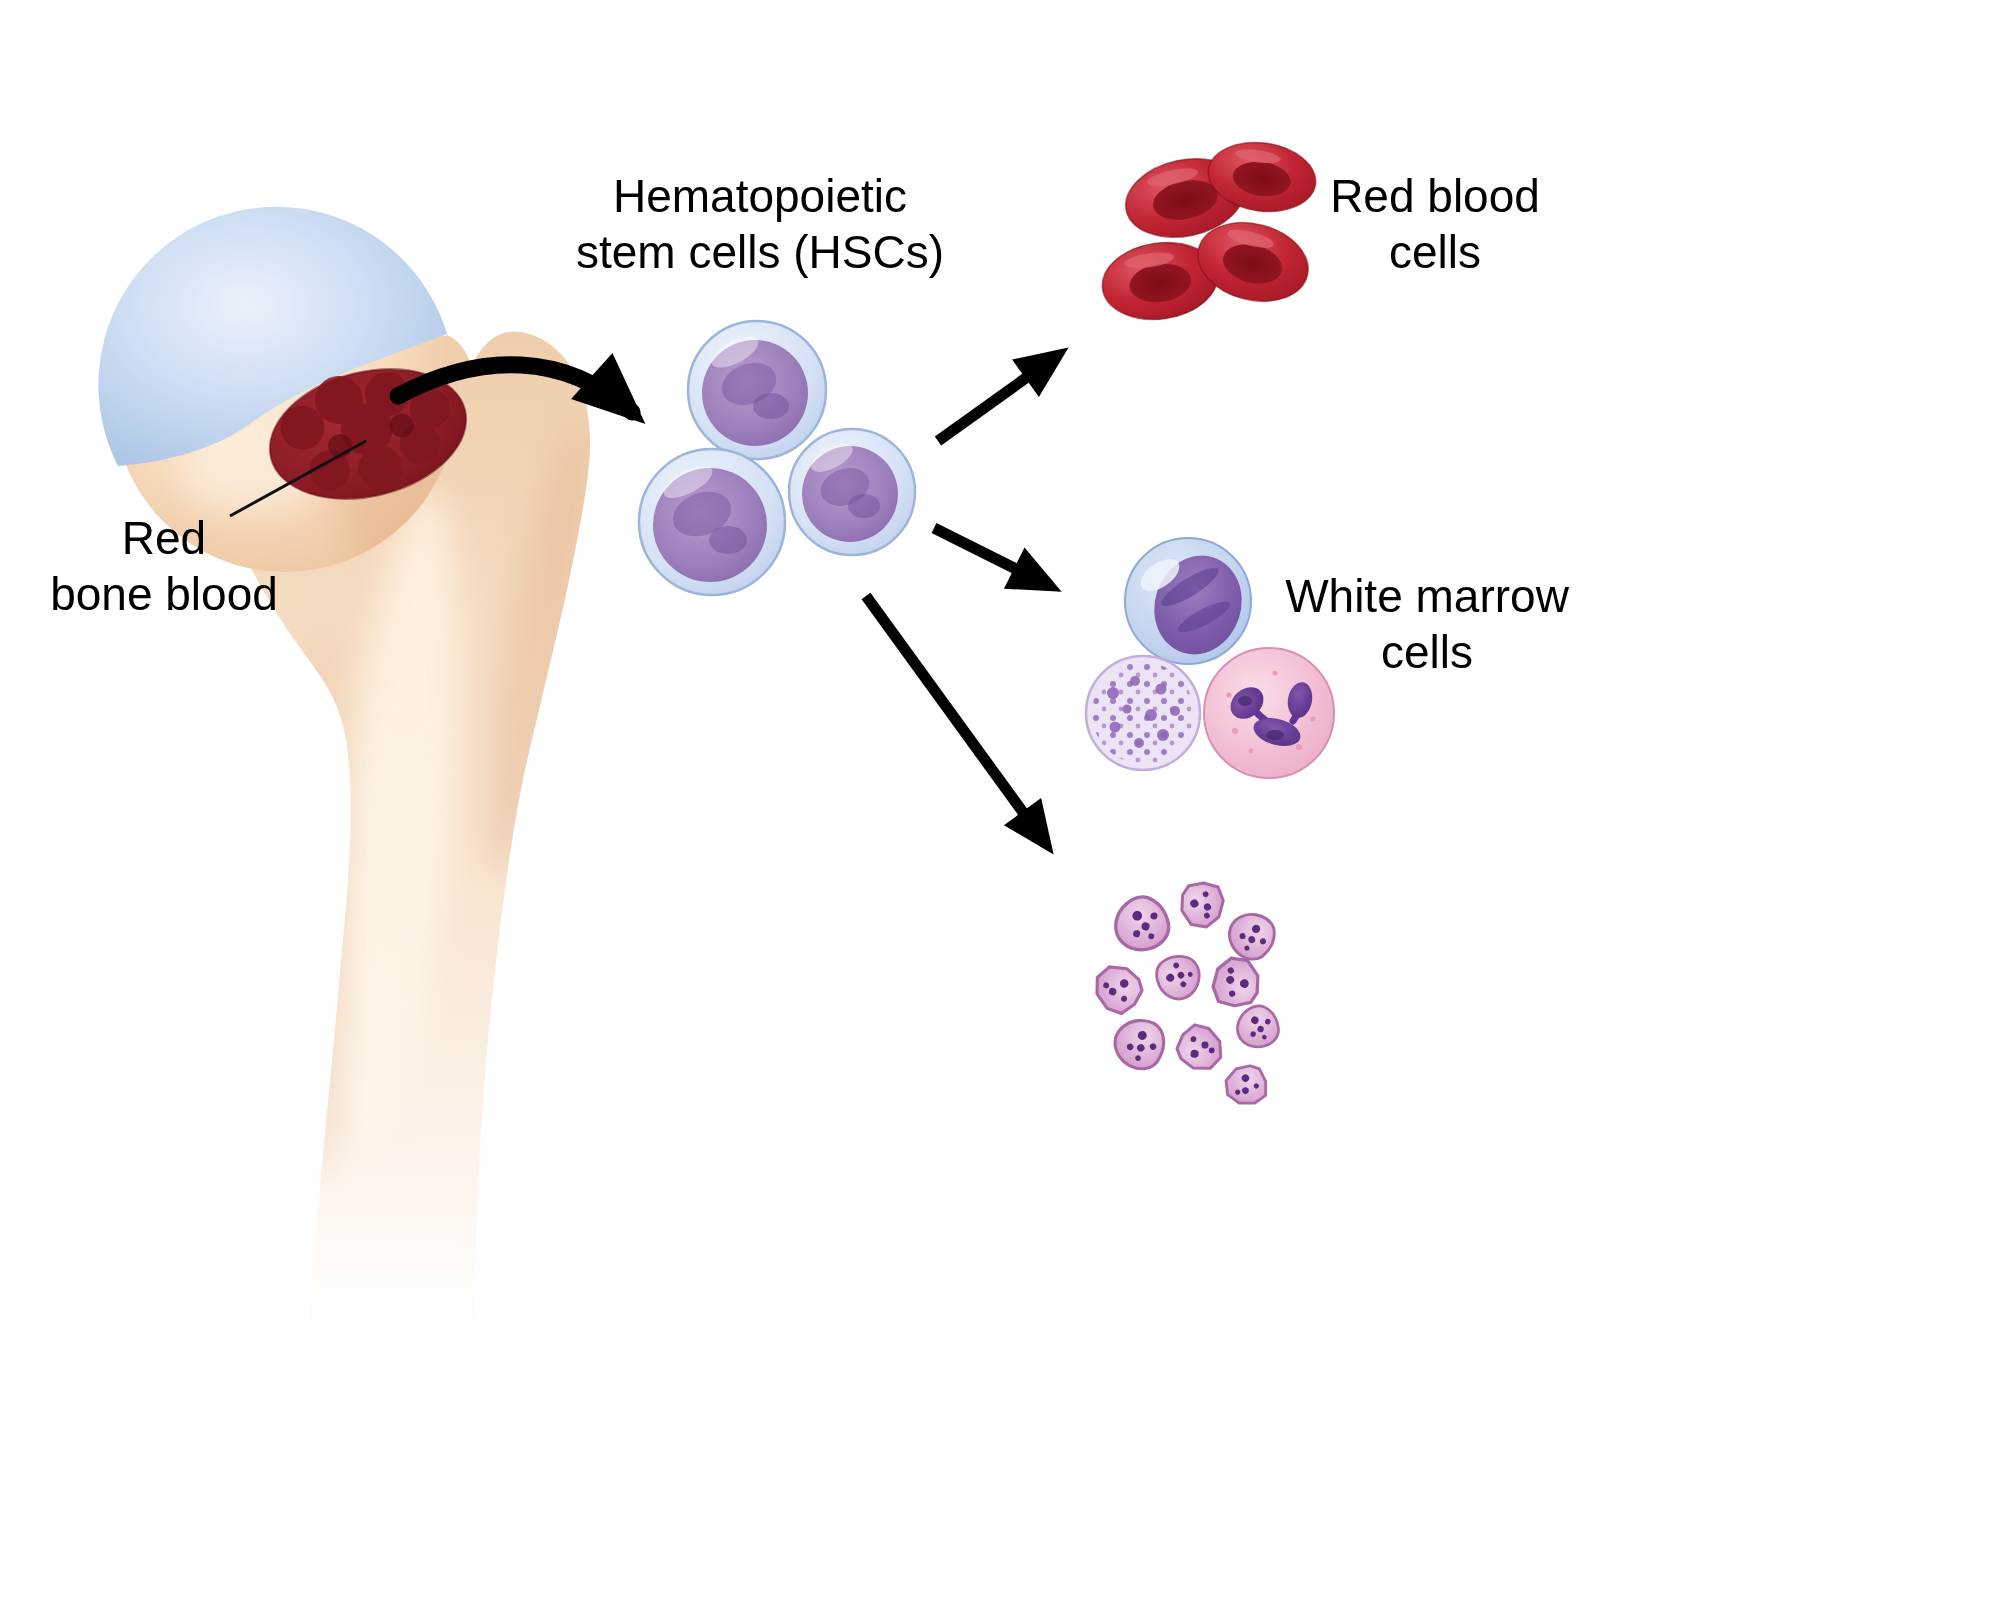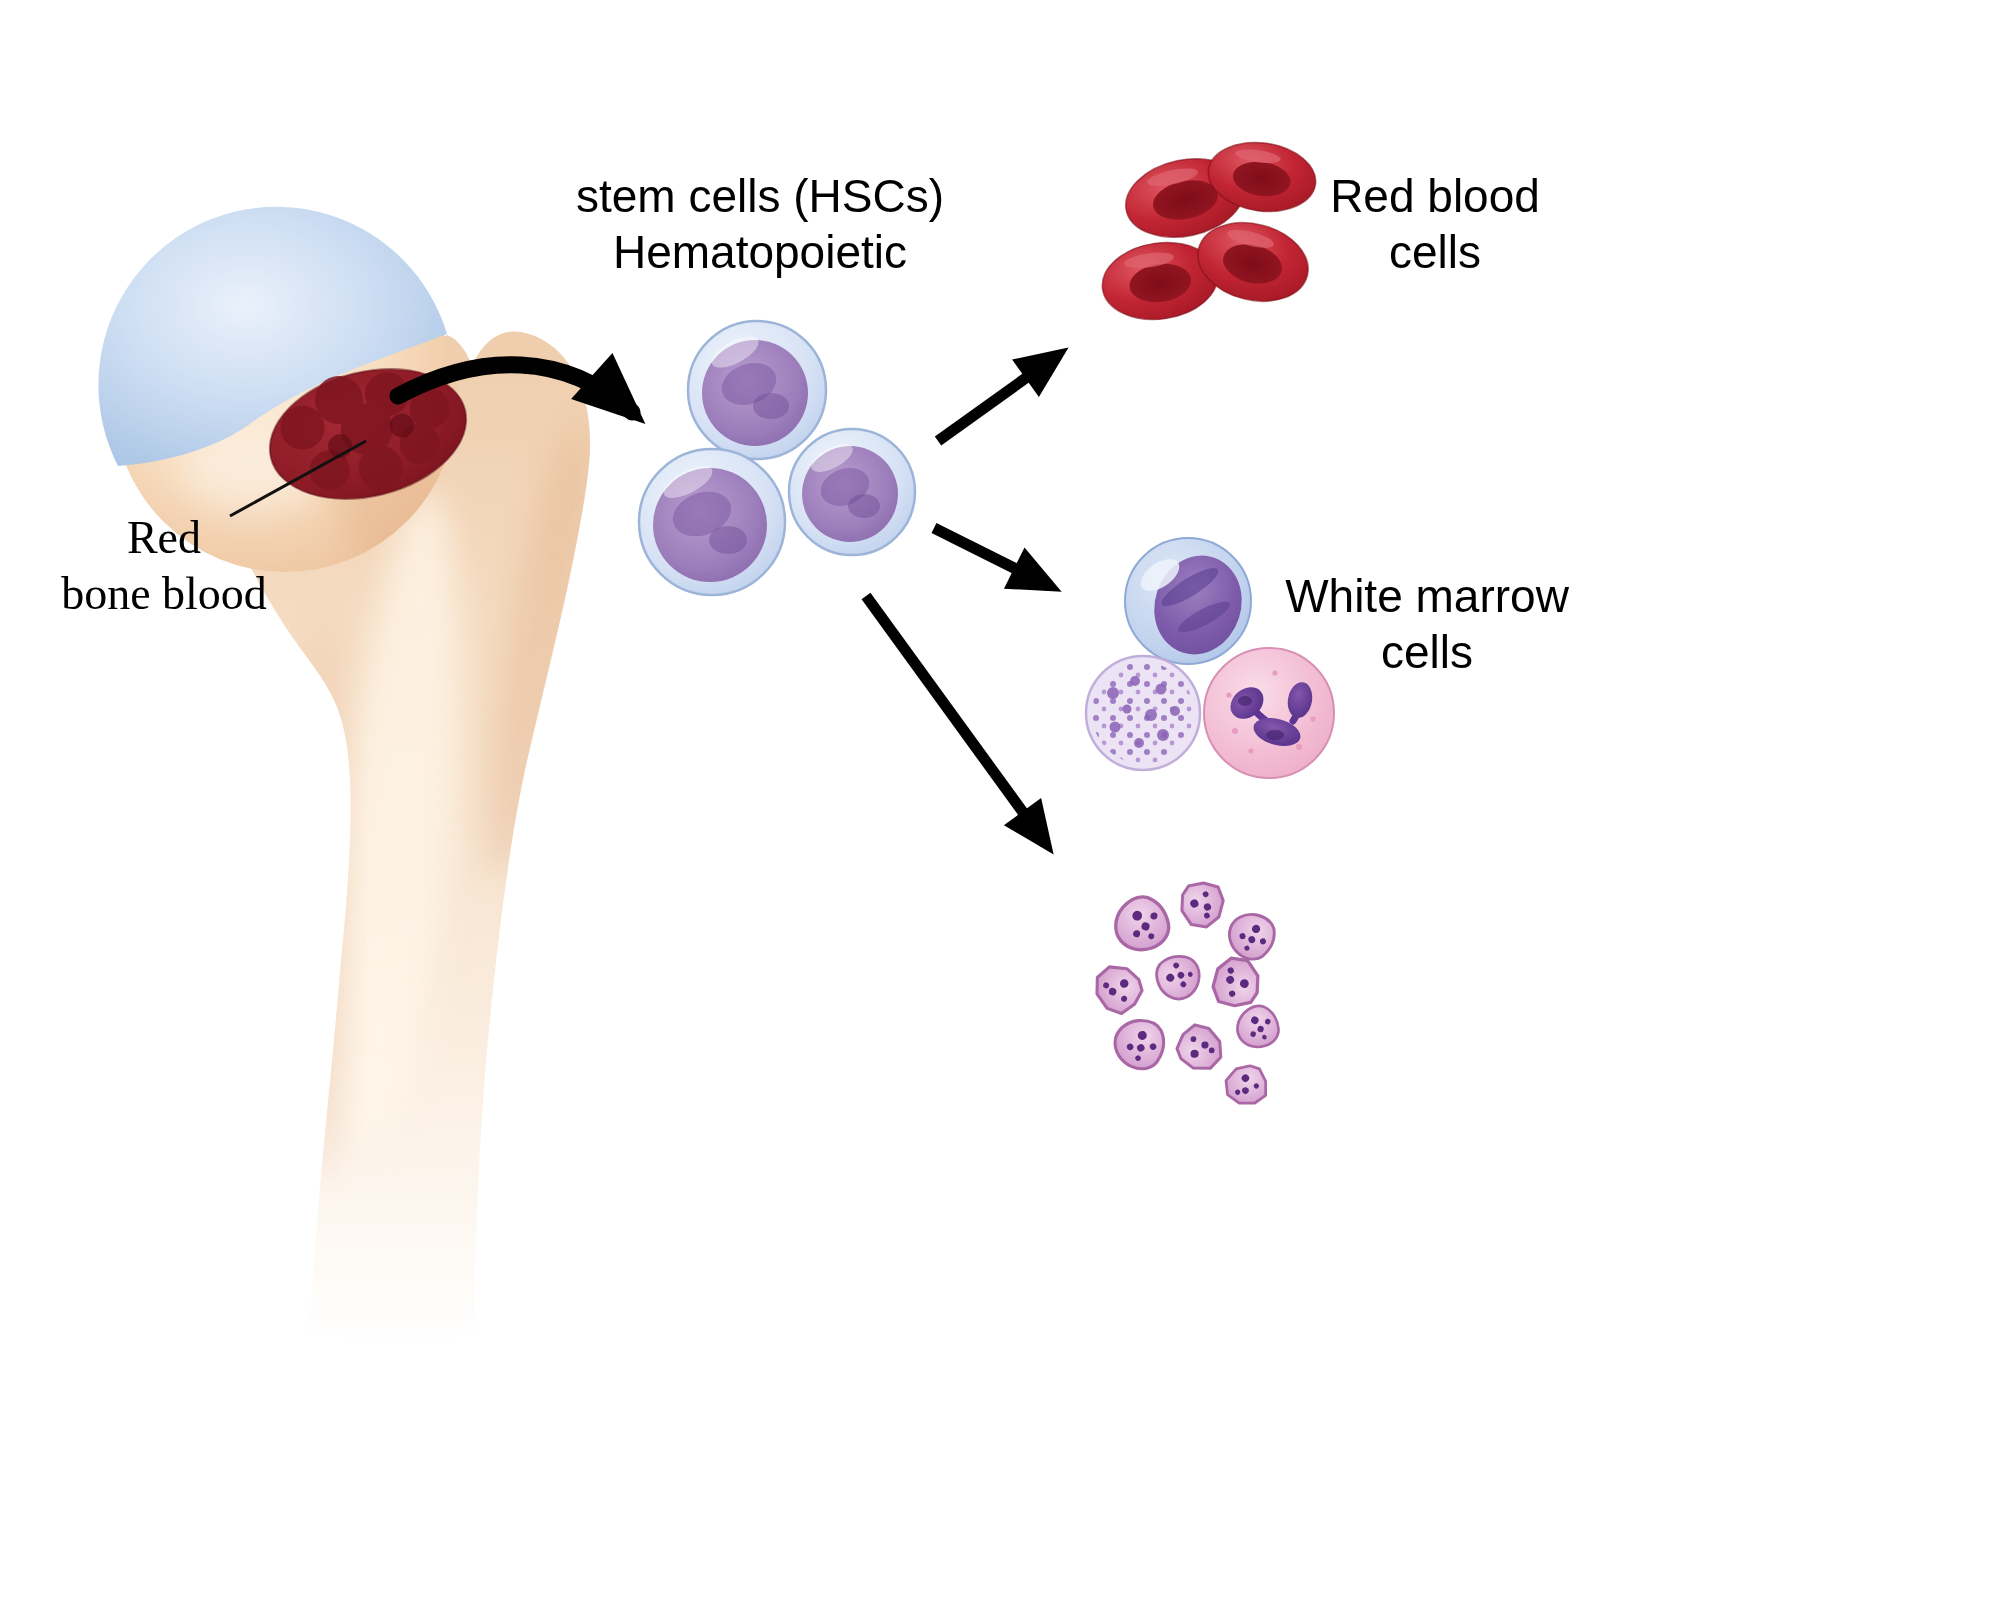--- a/index.html
+++ b/index.html
@@ -6,21 +6,21 @@
   .stage{
     position:relative;width:2000px;height:1600px;background:#ffffff;
     font-family:"Liberation Sans",sans-serif;overflow:hidden;
   }
   .stage svg.art{position:absolute;left:0;top:0;}
   .label{
     position:absolute;text-align:center;color:#000;
     font-size:46px;line-height:1.22;font-weight:400;
   }
   .label .line{display:block;white-space:nowrap;}
-  .lbl-marrow{left:8px;top:510px;width:312px;font-family:Liberation Serif, serif;}
+  .lbl-marrow{left:8px;top:510px;width:312px;}
   .lbl-hsc{left:420px;top:168px;width:680px;}
   .lbl-rbc{left:1280px;top:168px;width:310px;}
   .lbl-wbc{left:1266px;top:568px;width:322px;}
   .lbl-plt{left:1280px;top:986px;width:300px;}
 </style>
 </head>
 <body>
 
 <div class="stage">
 
@@ -297,22 +297,22 @@
       <use href="#pltB" transform="translate(1247 1086) rotate(45) scale(1.1)"></use>
     </g>
   </svg>
 
   <div class="label lbl-marrow">
     <span class="line">Red</span>
     <span class="line">bone blood</span>
   </div>
 
   <div class="label lbl-hsc">
+    <span class="line">Hematopoietic</span>
     <span class="line">stem cells (HSCs)</span>
-    <span class="line">Hematopoietic</span>
   </div>
 
   <div class="label lbl-rbc">
     <span class="line">Red blood</span>
     <span class="line">cells</span>
   </div>
 
   <div class="label lbl-wbc">
     <span class="line">White marrow</span>
     <span class="line">cells</span>

